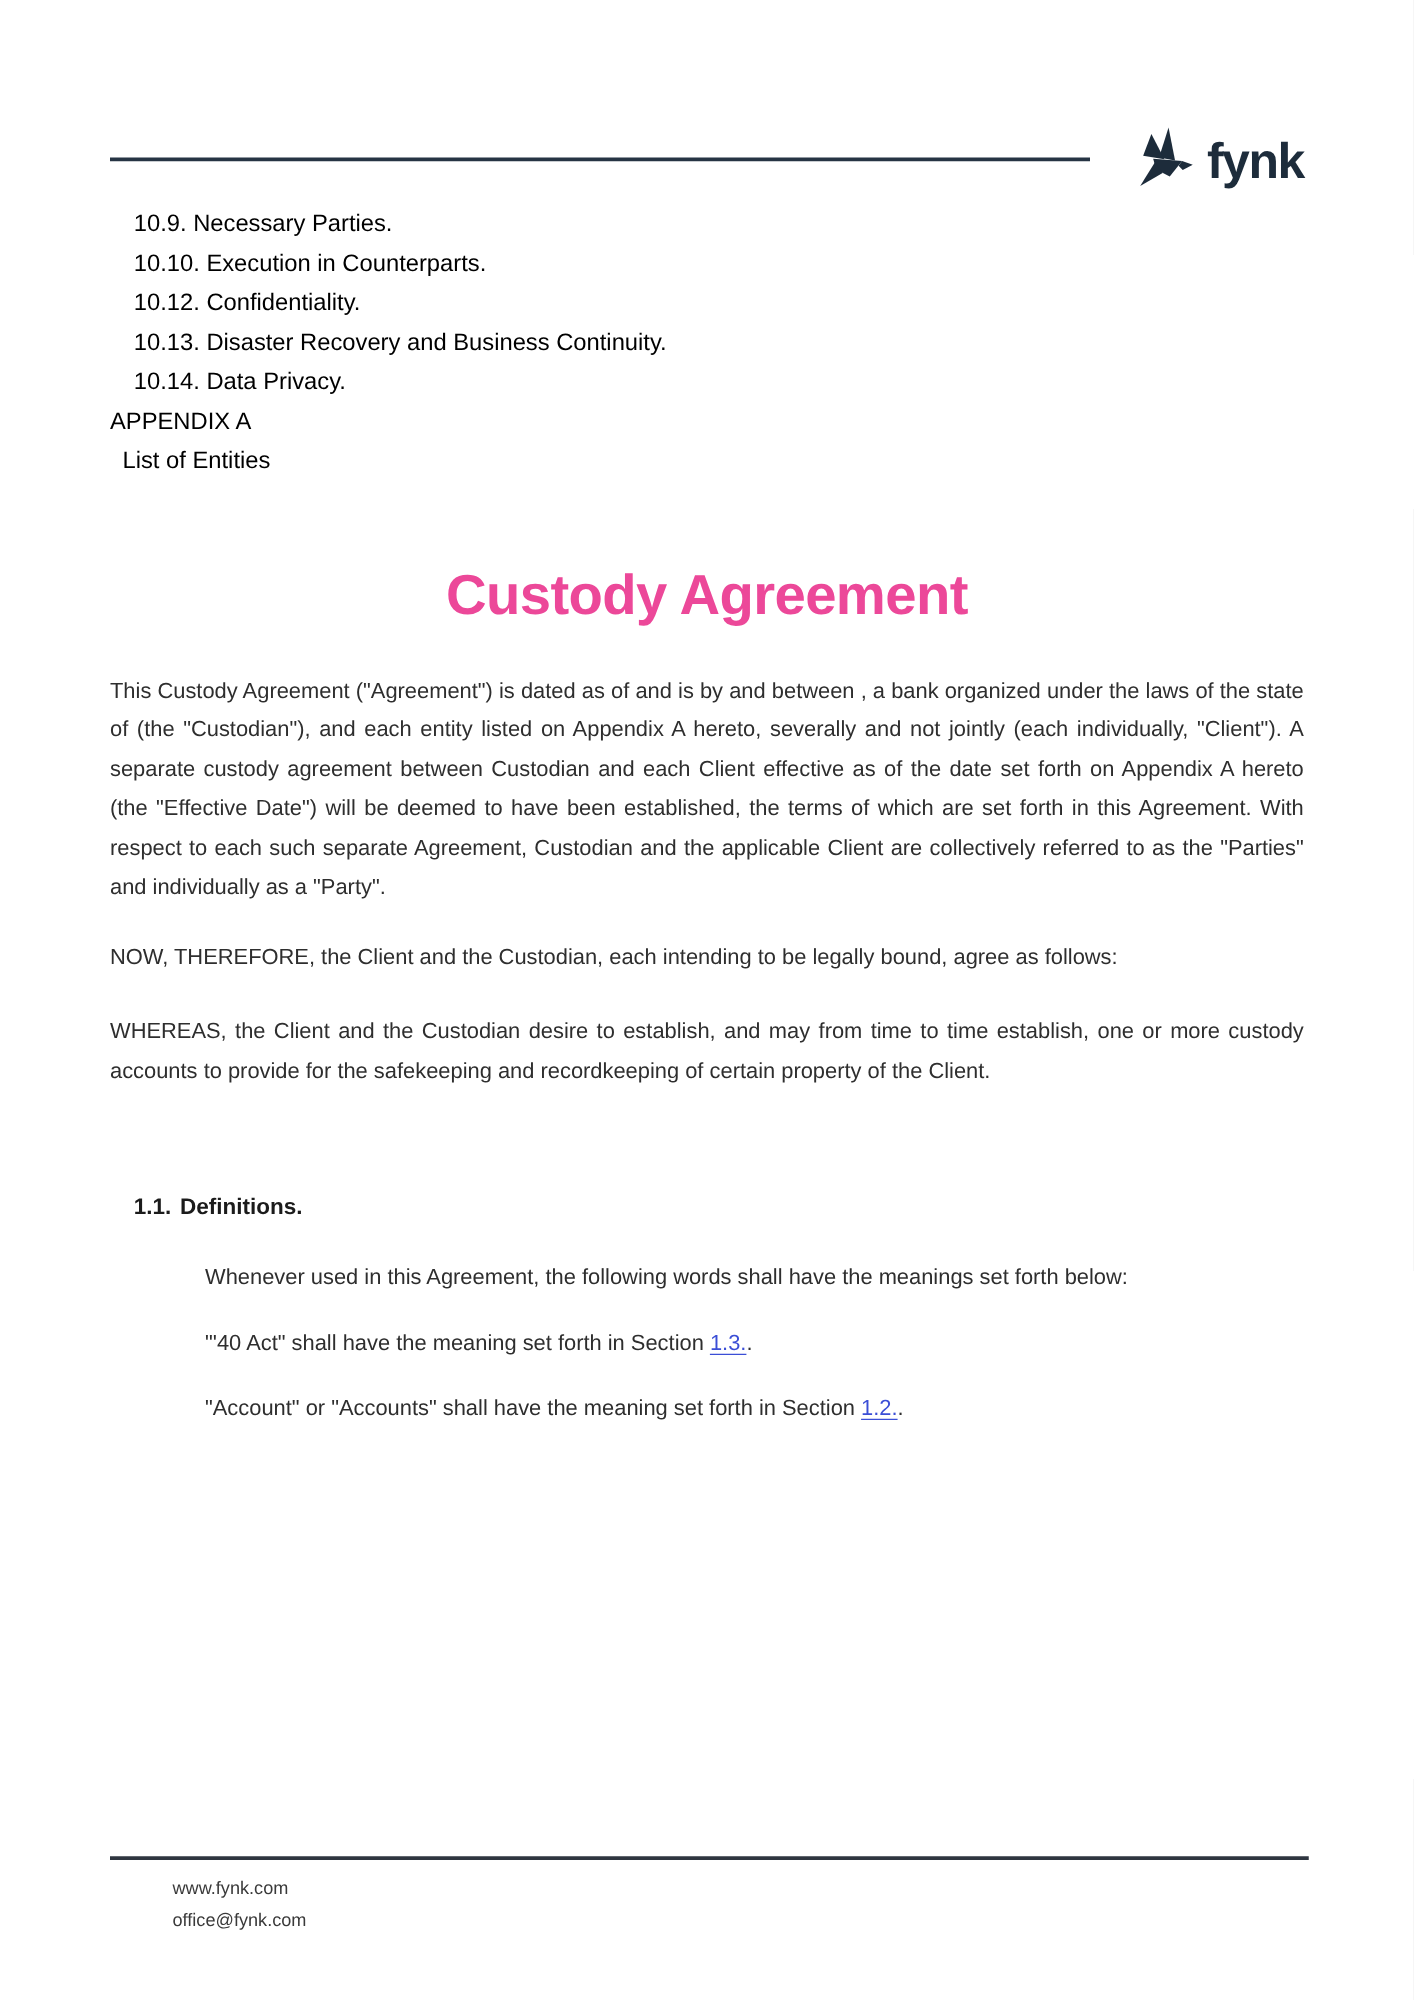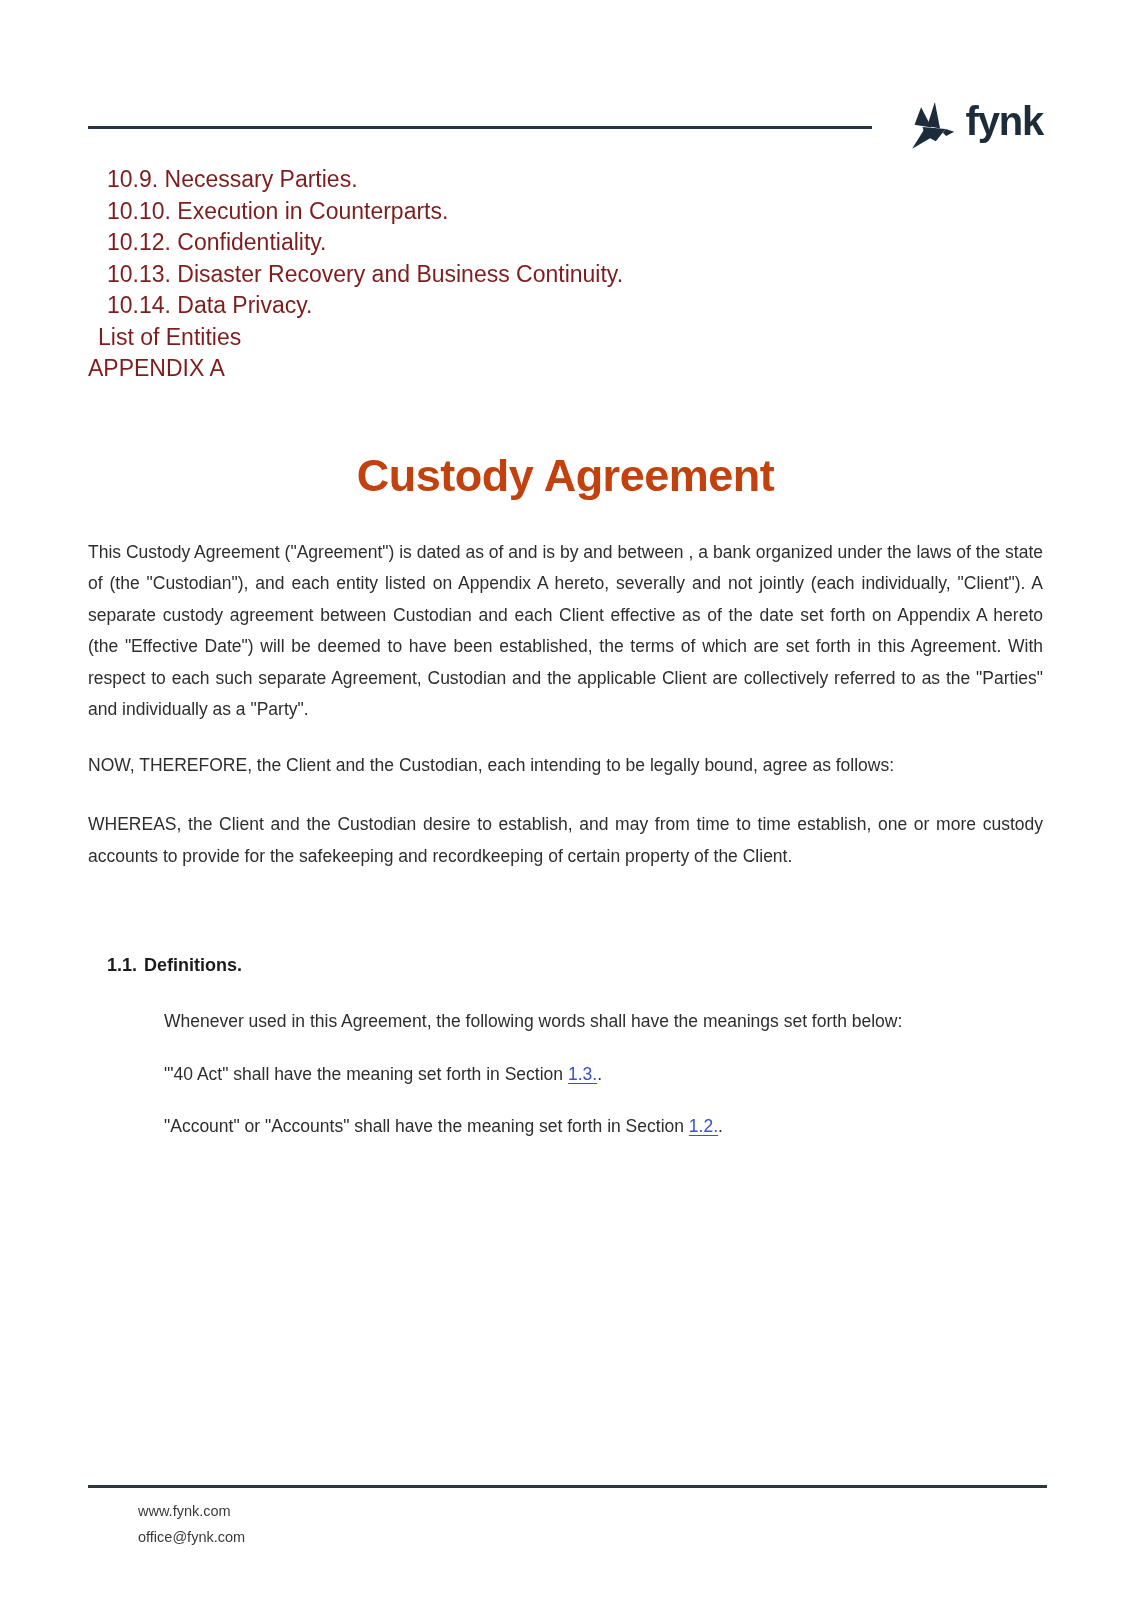--- a/index.html
+++ b/index.html
@@ -11,36 +11,36 @@
     margin:0 auto;
     font-family:"Liberation Sans", sans-serif;
     color:#2e2e2e;
     overflow:hidden;
   }
   .content { padding:0 88px; }
 
   
   .header { display:flex; align-items:center; padding-top:100px; height:154px; }
   .header-rule { flex:1; height:3px; background:#263444; margin-right:36px; }
-  .logo { display:flex; align-items:flex-start; gap:10px; flex:0 0 auto; }
+  .logo { display:flex; align-items:flex-end; gap:10px; flex:0 0 auto; }
   .logo svg { width:48px; height:52px; display:block; }
   .logo-text { font-size:40px; font-weight:700; color:#1d2c3b; letter-spacing:-1.2px; line-height:1; padding-bottom:4px; }
 
   
-  .toc { margin-top:10px; font-size:23px; line-height:31.5px; color:#7f1d1d; }
+  .toc { margin-top:10px; font-size:19px; line-height:31.5px; color:#000000; }
   .toc-item.ind-1 { padding-left:19px; }
   .toc-item.ind-h { padding-left:10px; }
 
   
   .doc-title {
     margin-top:62px;
     text-align:center;
     font-size:45px; font-weight:700;
     letter-spacing:-0.5px;
-    color:#c2410c;
+    color:#ec4899;
     line-height:58px;
   }
 
   
   .para {
     text-align:justify;
     font-size:17.5px; line-height:31.5px;
     color:#2e2e2e;
   }
   .para.first { margin-top:32px; }
@@ -100,22 +100,22 @@
         <span class="logo-text">fynk</span>
       </div>
     </div>
 
     <div class="toc">
       <div class="toc-item ind-1">10.9. Necessary Parties.</div>
       <div class="toc-item ind-1">10.10. Execution in Counterparts.</div>
       <div class="toc-item ind-1">10.12. Confidentiality.</div>
       <div class="toc-item ind-1">10.13. Disaster Recovery and Business Continuity.</div>
       <div class="toc-item ind-1">10.14. Data Privacy.</div>
+      <div class="toc-item">APPENDIX A</div>
       <div class="toc-item ind-h">List of Entities</div>
-      <div class="toc-item">APPENDIX A</div>
     </div>
 
     <div class="doc-title">Custody Agreement</div>
 
     <p class="para first">This Custody Agreement ("Agreement") is dated as of and is by and between , a bank organized under the laws of the state of (the "Custodian"), and each entity listed on Appendix A hereto, severally and not jointly (each individually, "Client"). A separate custody agreement between Custodian and each Client effective as of the date set forth on Appendix A hereto (the "Effective Date") will be deemed to have been established, the terms of which are set forth in this Agreement. With respect to each such separate Agreement, Custodian and the applicable Client are collectively referred to as the "Parties" and individually as a "Party".</p>
     <p class="para mt24">NOW, THEREFORE, the Client and the Custodian, each intending to be legally bound, agree as follows:</p>
     <p class="para mt28">WHEREAS, the Client and the Custodian desire to establish, and may from time to time establish, one or more custody accounts to provide for the safekeeping and recordkeeping of certain property of the Client.</p>
 
 
     <div class="h2">

